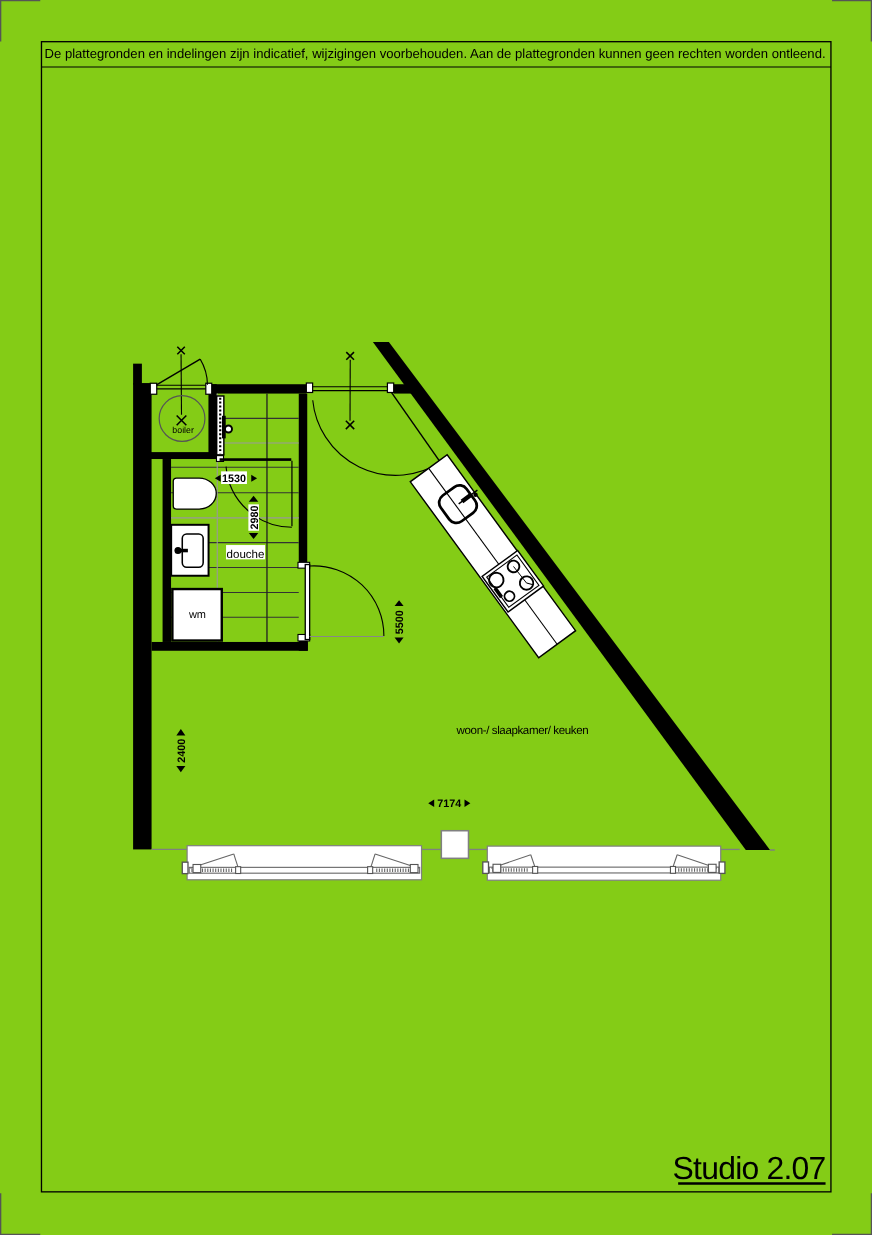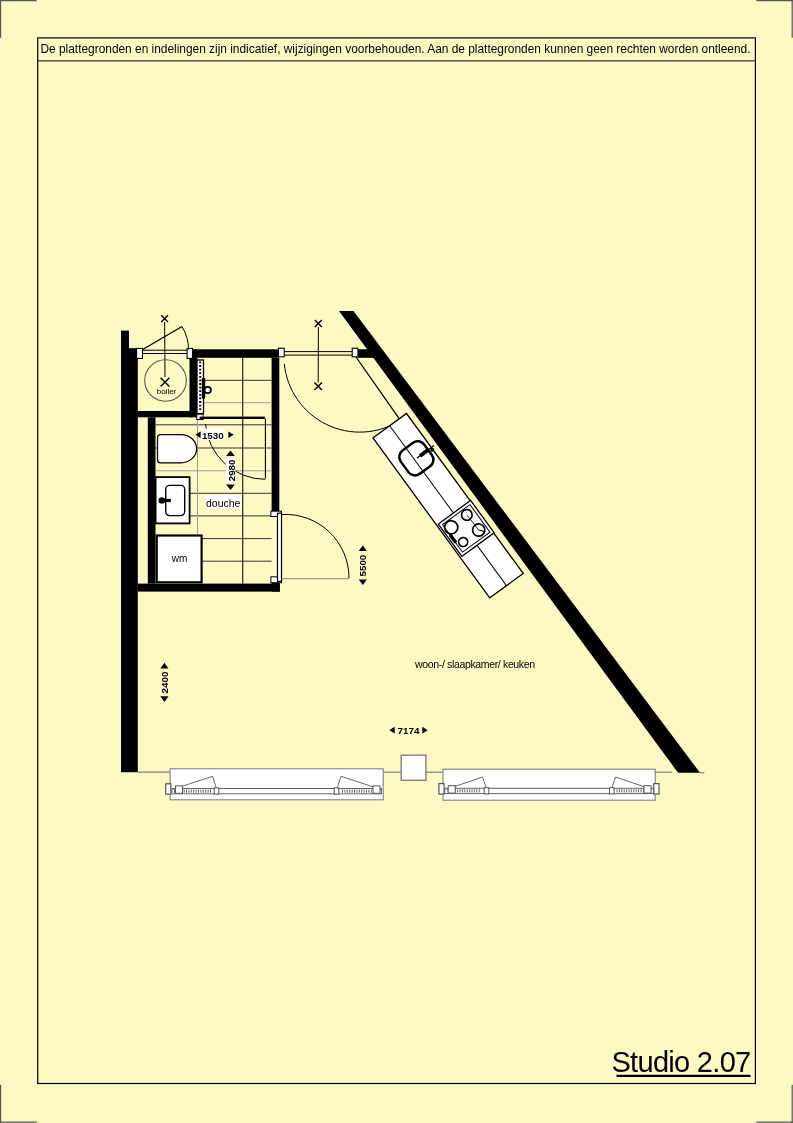--- a/index.html
+++ b/index.html
@@ -1,16 +1,16 @@
 <!DOCTYPE html>
 <html><head>
 <meta charset="utf-8">
 <style>
   html,body{margin:0;padding:0;background:#fff;}
-  #page{position:relative;width:793px;height:1123px;background:#fef9c3;overflow:hidden;
+  #page{position:relative;width:793px;height:1123px;background:#84cc16;overflow:hidden;
         font-family:"Liberation Sans",sans-serif;}
   svg{position:absolute;left:0;top:0;}
   text{font-family:"Liberation Sans",sans-serif;fill:#000;}
 </style>
 </head>
 <body>
 <div id="page">
 <svg width="793" height="1123" viewBox="0 0 793 1123">
 
 <g stroke="#555" stroke-width="1.2" fill="none">

